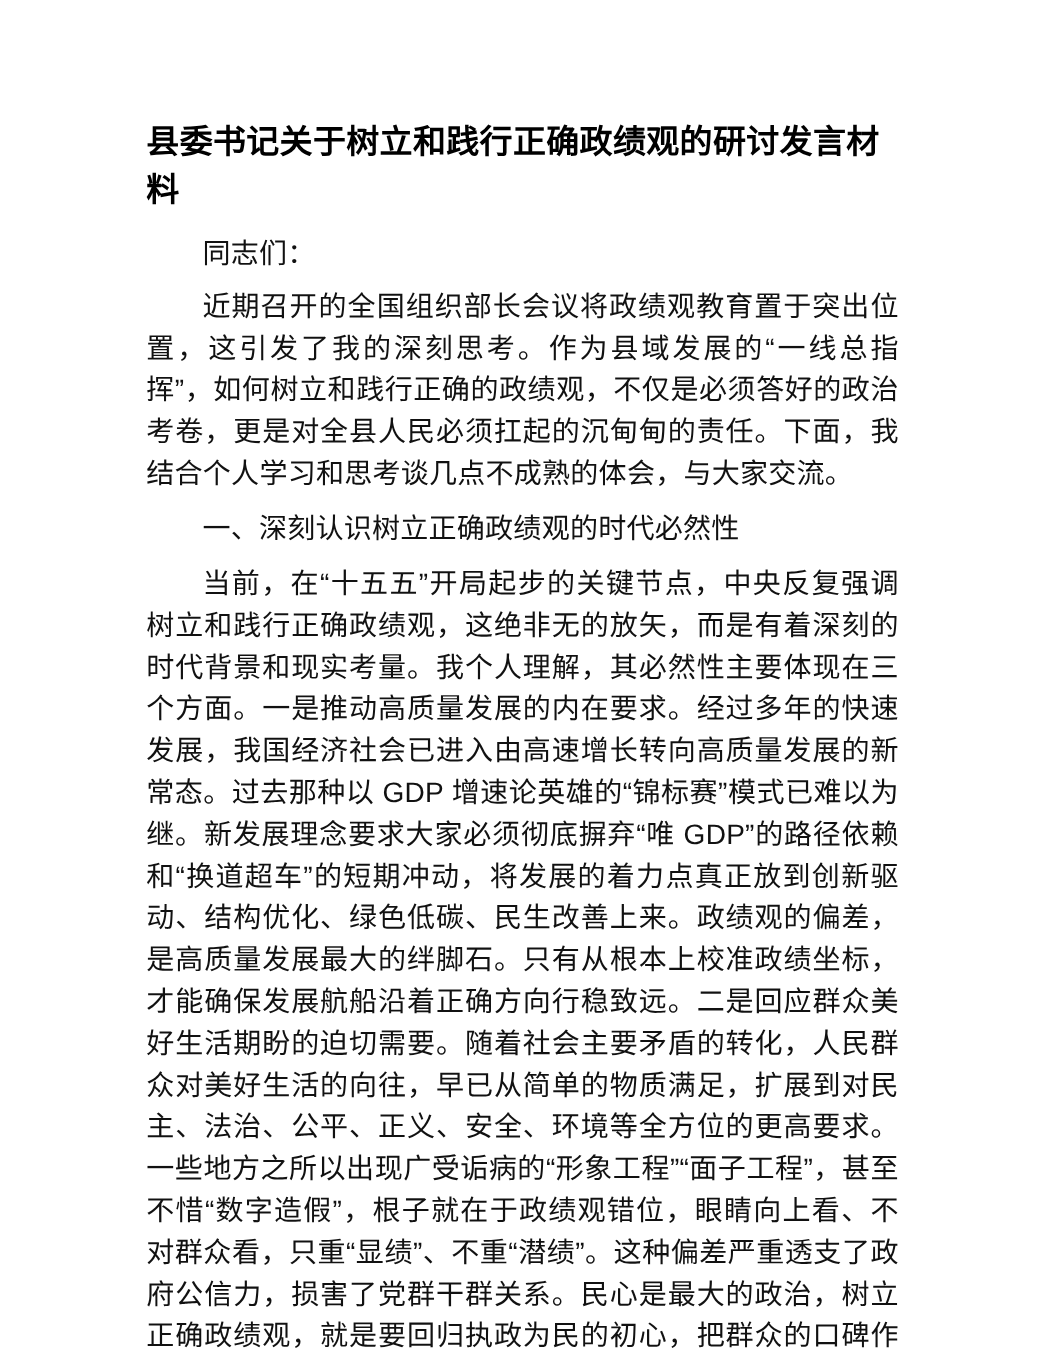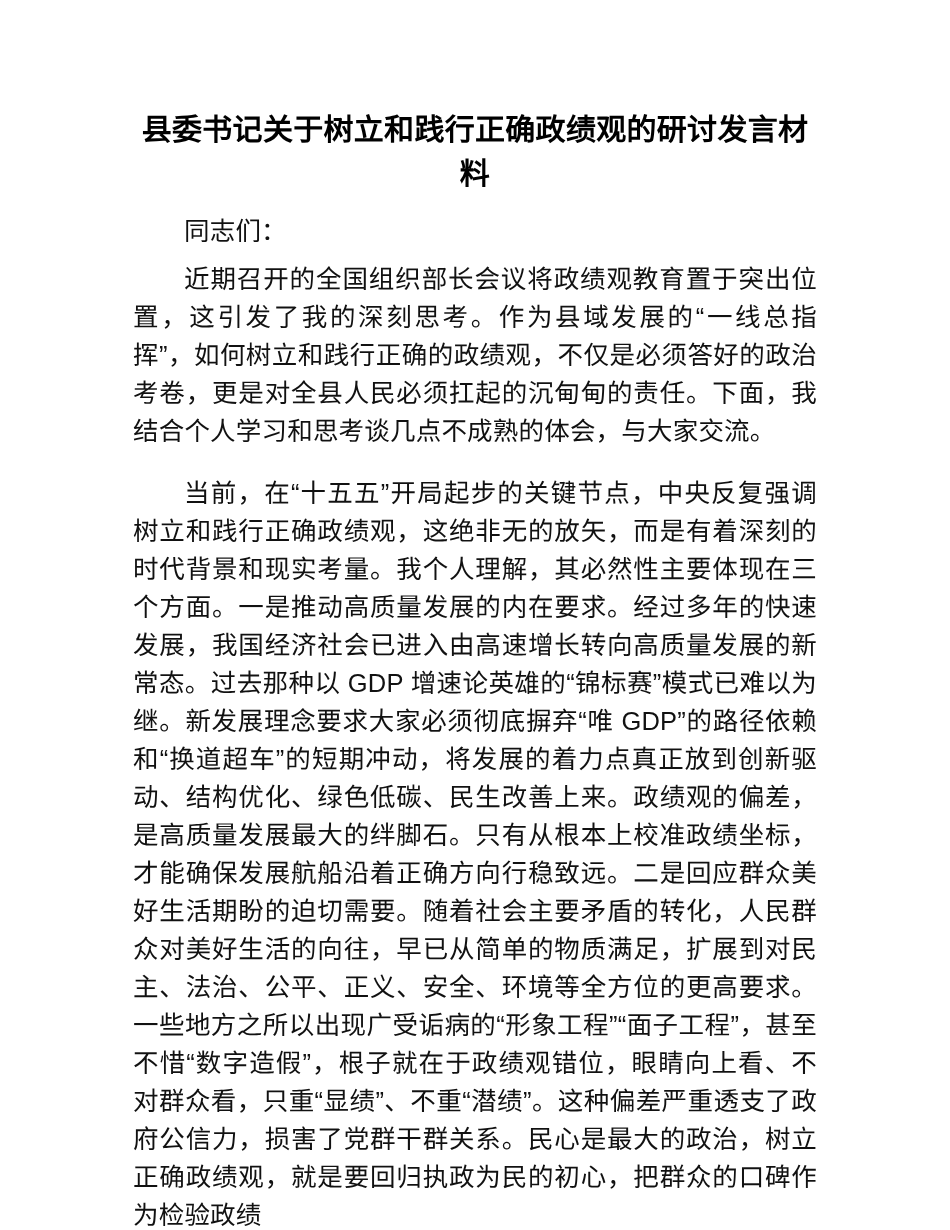--- a/index.html
+++ b/index.html
@@ -30,21 +30,20 @@
     margin: 0;
     padding: 0;
     position: absolute;
     left: 0;
     top: 108px;
     width: 684px;
     font-family: "Liberation Sans", "DejaVu Sans", sans-serif;
     font-weight: bold;
     font-size: 30px;
     line-height: 44px;
-    text-align: center;
     color: #000000;
     letter-spacing: 0.3px;
   }
 
   
   .body-block {
     position: absolute;
     left: 0;
     top: 212px;
     width: 684px;
@@ -98,20 +97,21 @@
     <div class="body-block">
 
       <p class="para salutation">同志们：</p>
 
       <div class="para-gap-small"></div>
 
       <p class="para indent">近期召开的全国组织部长会议将政绩观教育置于突出位置，这引发了我的深刻思考。作为县域发展的“一线总指挥”，如何树立和践行正确的政绩观，不仅是必须答好的政治考卷，更是对全县人民必须扛起的沉甸甸的责任。下面，我结合个人学习和思考谈几点不成熟的体会，与大家交流。</p>
 
       <div class="para-gap"></div>
 
+      <p class="section-heading">一、深刻认识树立正确政绩观的时代必然性</p>
 
       <div class="para-gap"></div>
 
       <p class="para indent">当前，在“十五五”开局起步的关键节点，中央反复强调树立和践行正确政绩观，这绝非无的放矢，而是有着深刻的时代背景和现实考量。我个人理解，其必然性主要体现在三个方面。一是推动高质量发展的内在要求。经过多年的快速发展，我国经济社会已进入由高速增长转向高质量发展的新常态。过去那种以 GDP 增速论英雄的“锦标赛”模式已难以为继。新发展理念要求大家必须彻底摒弃“唯 GDP”的路径依赖和“换道超车”的短期冲动，将发展的着力点真正放到创新驱动、结构优化、绿色低碳、民生改善上来。政绩观的偏差，是高质量发展最大的绊脚石。只有从根本上校准政绩坐标，才能确保发展航船沿着正确方向行稳致远。二是回应群众美好生活期盼的迫切需要。随着社会主要矛盾的转化，人民群众对美好生活的向往，早已从简单的物质满足，扩展到对民主、法治、公平、正义、安全、环境等全方位的更高要求。一些地方之所以出现广受诟病的“形象工程”“面子工程”，甚至不惜“数字造假”，根子就在于政绩观错位，眼睛向上看、不对群众看，只重“显绩”、不重“潜绩”。这种偏差严重透支了政府公信力，损害了党群干群关系。民心是最大的政治，树立正确政绩观，就是要回归执政为民的初心，把群众的口碑作为检验政绩</p>
 
     </div>
   </div>
 </div>
 
 </body></html>

